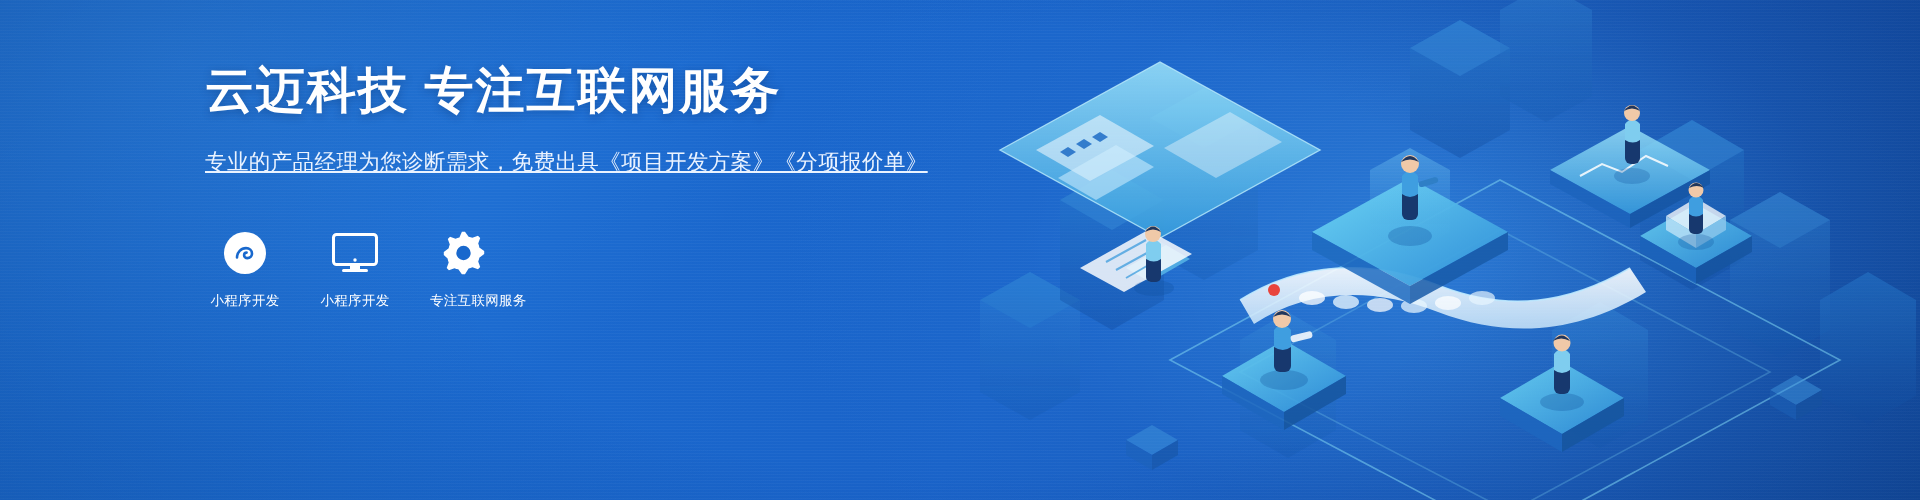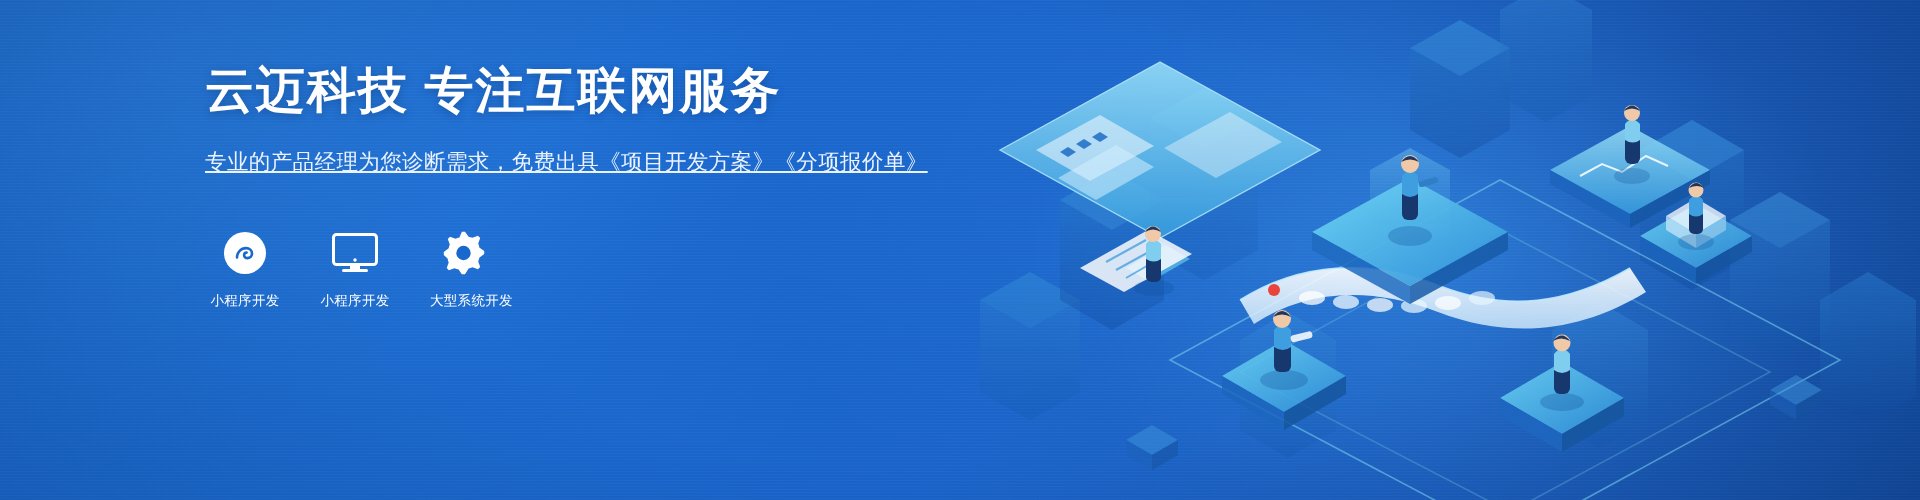--- a/index.html
+++ b/index.html
@@ -314,19 +314,19 @@
       <div class="icon-label">小程序开发</div>
     </div>
 
     <div class="icon-item">
       <div class="icon-glyph">
         <svg width="44" height="44" viewBox="0 0 44 44">
           <path d="M22 0.8l3.6 4.9c1.3.2 2.6.6 3.8 1.1l5.6-2 2.2 2.2-2 5.6c.6 1.2.9 2.5 1.1 3.8l4.9 3.6v3.1l-4.9 3.6c-.2 1.3-.6 2.6-1.1 3.8l2 5.6-2.2 2.2-5.6-2c-1.2.6-2.5.9-3.8 1.1L22 43.2h-3.1l-3.6-4.9c-1.3-.2-2.6-.6-3.8-1.1l-5.6 2-2.2-2.2 2-5.6c-.6-1.2-.9-2.5-1.1-3.8L0.8 24v-3.1l4.9-3.6c.2-1.3.6-2.6 1.1-3.8l-2-5.6 2.2-2.2 5.6 2c1.2-.6 2.5-.9 3.8-1.1L18.9.8z" fill="#ffffff"></path>
           <circle cx="20.5" cy="22" r="7.2" fill="#1868cd"></circle>
         </svg>
       </div>
-      <div class="icon-label">大型系统开发</div>
+      <div class="icon-label">专注互联网服务</div>
     </div>
 
   </div>
 
   <div class="vig"></div>
 </div>
 
 </body></html>

